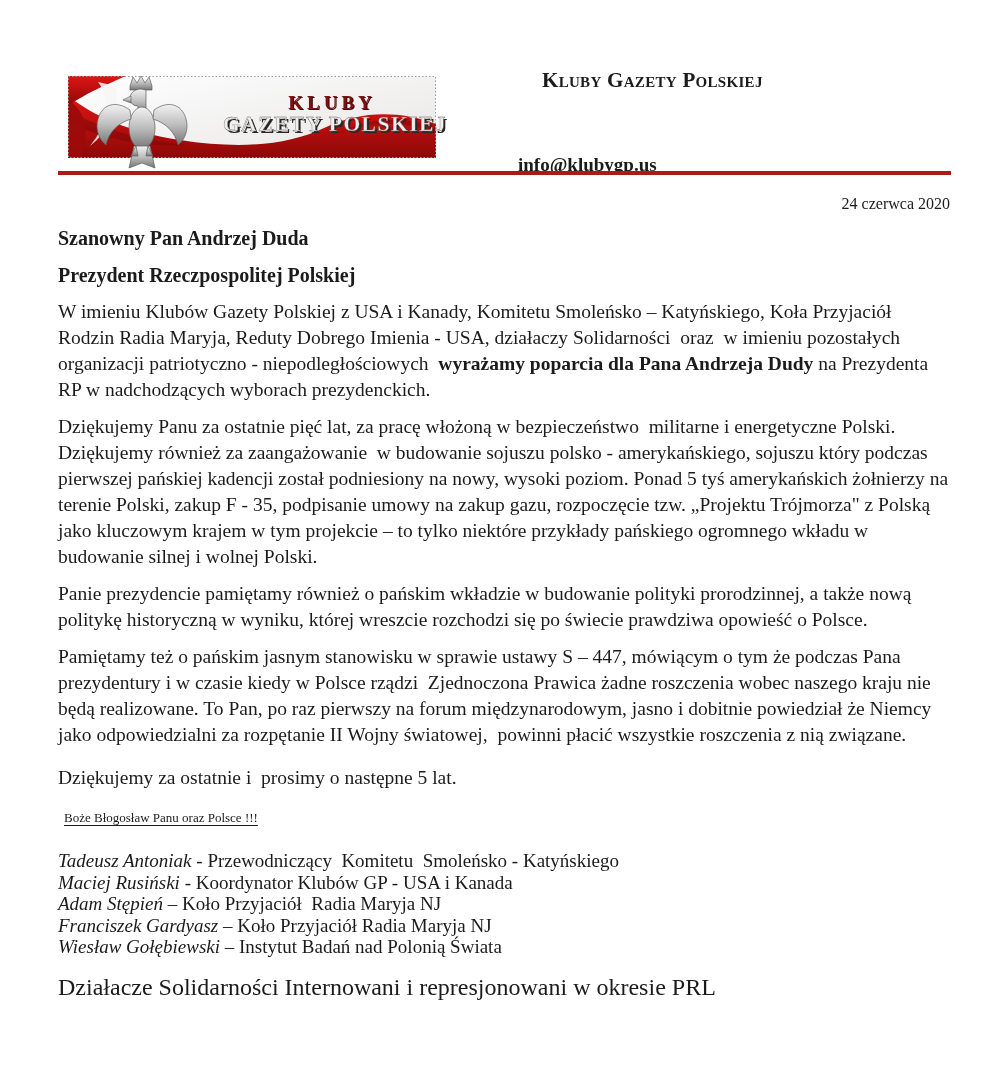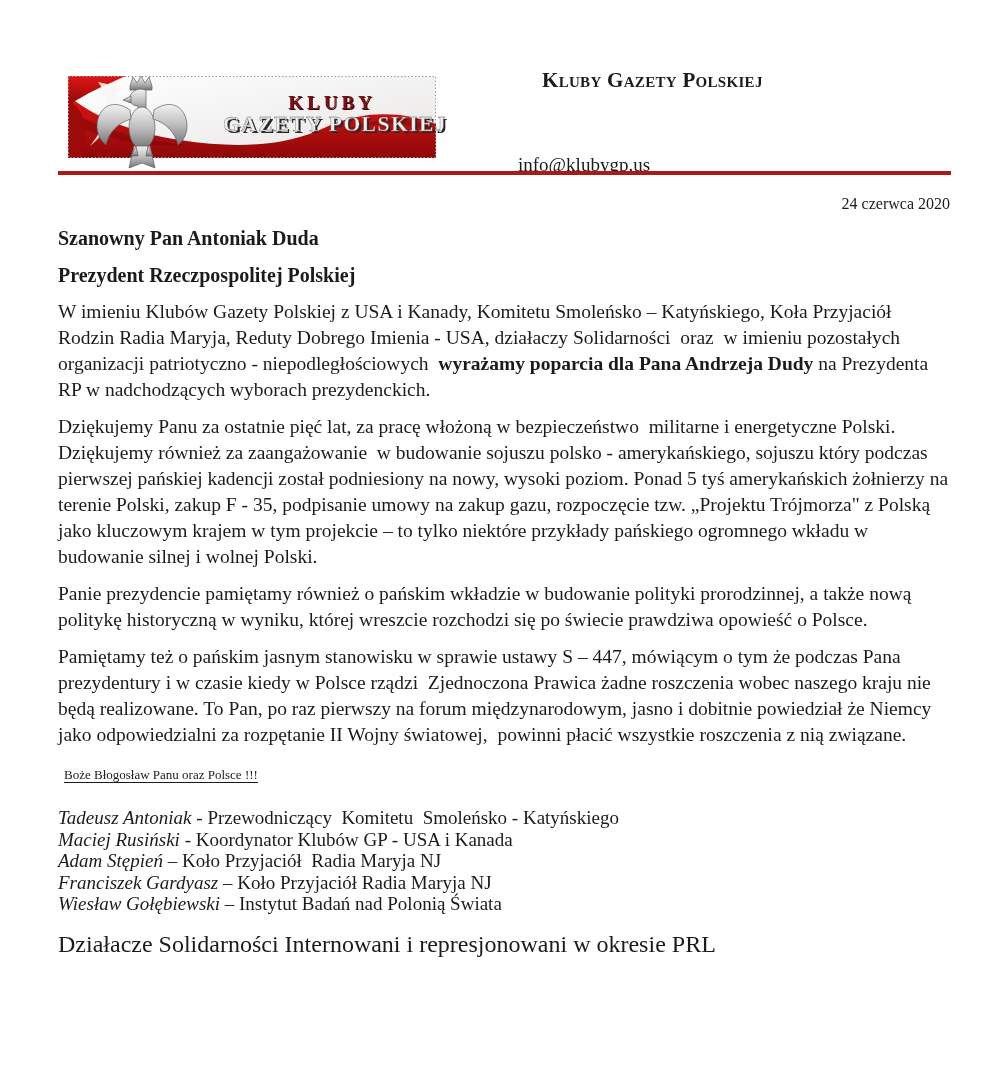--- a/index.html
+++ b/index.html
@@ -6,21 +6,21 @@
   body{width:1008px;font-family:"Liberation Serif","DejaVu Serif",serif;color:#1b1b1b;}
   .page{position:relative;width:1008px;height:1082px;background:#ffffff;overflow:hidden;}
 
   
   .letterhead{position:relative;height:177px;}
   .logo-wrap{position:absolute;left:68px;top:76px;width:348px;height:100px;}
   .logo-wrap svg{overflow:visible;display:block;}
   .head-right{position:absolute;left:518px;top:70px;width:432px;}
   .org-name{font-weight:bold;font-variant:small-caps;font-size:21px;line-height:21px;letter-spacing:.3px;margin-left:24px;}
   .org-region{font-weight:bold;font-size:21px;line-height:25px;}
-  .org-email{position:absolute;left:0;top:84px;font-weight:normal;font-size:19px;}
+  .org-email{position:absolute;left:0;top:84px;font-weight:bold;font-size:19px;}
   .rule{position:absolute;left:58px;right:57px;top:171px;height:4px;background:#ae1917;}
 
   
   main{padding:0 58px;}
   .date{margin:14px 0 0;font-size:16px;line-height:26px;text-align:right;}
   .sal{margin:8px 0 0;font-size:20px;line-height:26px;font-weight:bold;}
   .sal2{margin-top:11px;}
   .para{margin:11px 0 0;font-size:19.5px;line-height:26px;white-space:pre-wrap;}
   .para b{font-weight:bold;}
   .para-thanks{margin-top:17px;}
@@ -90,28 +90,29 @@
       <div class="org-name">Kluby Gazety Polskiej</div>
       <div class="org-email">info@klubygp.us</div>
     </div>
 
     <div class="rule"></div>
   </header>
 
   <main>
     <div class="date">24 czerwca 2020</div>
 
-    <p class="sal">Szanowny Pan Antoniak Duda</p>
+    <p class="sal">Szanowny Pan Andrzej Duda</p>
     <p class="sal sal2">Prezydent Rzeczpospolitej Polskiej</p>
 
     <p class="para"><span>W imieniu Klubów Gazety Polskiej z USA i Kanady, Komitetu Smoleńsko – Katyńskiego, Koła Przyjaciół Rodzin Radia Maryja, Reduty Dobrego Imienia - USA, działaczy Solidarności  oraz  w imieniu pozostałych organizacji patriotyczno - niepodległościowych  </span><b>wyrażamy poparcia dla Pana Andrzeja Dudy</b><span> na Prezydenta RP w nadchodzących wyborach prezydenckich.</span></p>
 
     <p class="para">Dziękujemy Panu za ostatnie pięć lat, za pracę włożoną w bezpieczeństwo  militarne i energetyczne Polski. Dziękujemy również za zaangażowanie  w budowanie sojuszu polsko - amerykańskiego, sojuszu który podczas pierwszej pańskiej kadencji został podniesiony na nowy, wysoki poziom. Ponad 5 tyś amerykańskich żołnierzy na terenie Polski, zakup F - 35, podpisanie umowy na zakup gazu, rozpoczęcie tzw. „Projektu Trójmorza" z Polską jako kluczowym krajem w tym projekcie – to tylko niektóre przykłady pańskiego ogromnego wkładu w budowanie silnej i wolnej Polski.</p>
     <p class="para">Panie prezydencie pamiętamy również o pańskim wkładzie w budowanie polityki prorodzinnej, a także nową politykę historyczną w wyniku, której wreszcie rozchodzi się po świecie prawdziwa opowieść o Polsce.</p>
     <p class="para">Pamiętamy też o pańskim jasnym stanowisku w sprawie ustawy S – 447, mówiącym o tym że podczas Pana prezydentury i w czasie kiedy w Polsce rządzi  Zjednoczona Prawica żadne roszczenia wobec naszego kraju nie będą realizowane. To Pan, po raz pierwszy na forum międzynarodowym, jasno i dobitnie powiedział że Niemcy jako odpowiedzialni za rozpętanie II Wojny światowej,  powinni płacić wszystkie roszczenia z nią związane.</p>
+    <p class="para para-thanks">Dziękujemy za ostatnie i  prosimy o następne 5 lat.</p>
 
     <p class="blessing">Boże Błogosław Panu oraz Polsce !!!</p>
 
     <div class="signatures">
       <div class="sig-line"><span class="sig-name">Tadeusz Antoniak</span><span> - </span><span>Przewodniczący  Komitetu  Smoleńsko - Katyńskiego</span></div>
       <div class="sig-line"><span class="sig-name">Maciej Rusiński</span><span> - </span><span>Koordynator Klubów GP - USA i Kanada</span></div>
       <div class="sig-line"><span class="sig-name">Adam Stępień</span><span> – </span><span>Koło Przyjaciół  Radia Maryja NJ</span></div>
       <div class="sig-line"><span class="sig-name">Franciszek Gardyasz</span><span> – </span><span>Koło Przyjaciół Radia Maryja NJ</span></div>
       <div class="sig-line"><span class="sig-name">Wiesław Gołębiewski</span><span> – </span><span>Instytut Badań nad Polonią Świata</span></div>
     </div>

